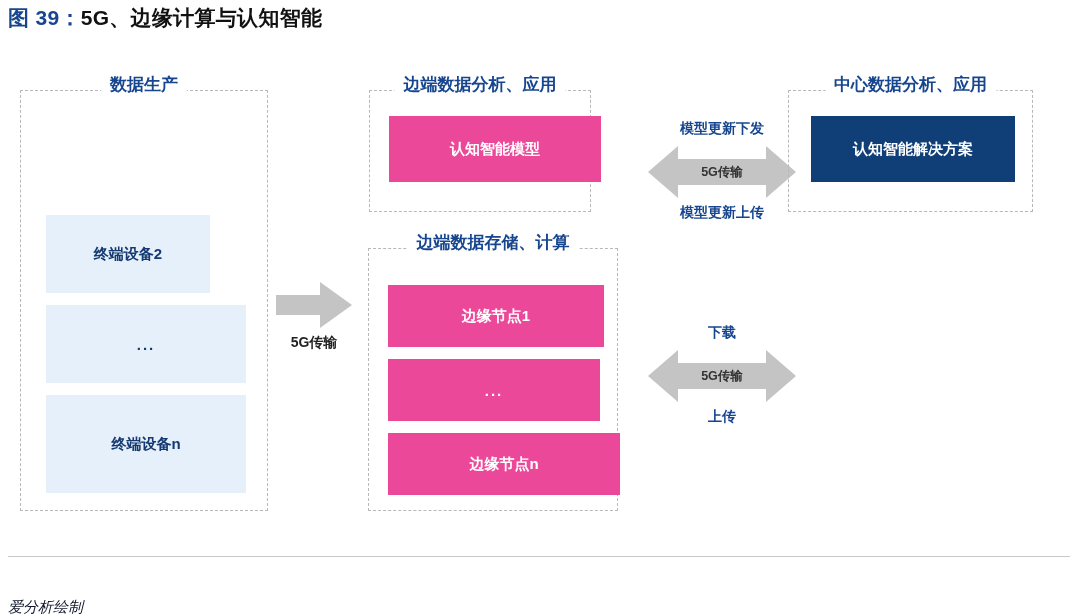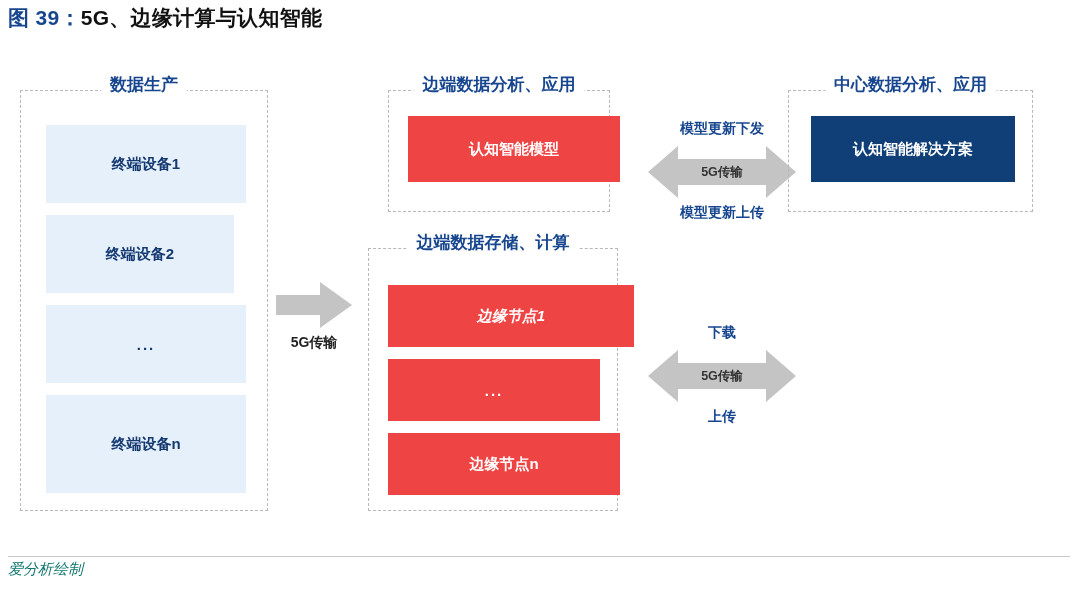--- a/index.html
+++ b/index.html
@@ -59,21 +59,21 @@
     justify-content: center;
     font-size: 15px;
     font-weight: bold;
     white-space: nowrap;
   }
   .box-pale {
     background: #e6f0fa;
     color: #153a72;
   }
   .box-bright {
-    background: #ef4444;
+    background: #ec4899;
     color: #ffffff;
   }
   .box-navy {
     background: #103f78;
     color: #ffffff;
   }
   .ellipsis {
     letter-spacing: 2px;
     font-size: 15px;
   }
@@ -114,72 +114,69 @@
     position: absolute;
     left: 8px;
     top: 556px;
     width: 1062px;
     height: 1px;
     background: #c9c9c9;
   }
   .source {
     position: absolute;
     left: 8px;
-    top: 560px;
+    top: 598px;
     font-size: 15px;
     font-style: italic;
-    color: #0f766e;
+    color: #0f172a;
     white-space: nowrap;
   }
 </style>
 </head>
 <body>
 
 <div id="stage">
 
   <div class="title-bar">
     <span class="fig-no">图 39：</span><span class="fig-txt">5G、边缘计算与认知智能</span>
   </div>
 
   <div class="panel" style="left:20px; top:90px; width:248px; height:421px;">
     <div class="panel-title">数据生产</div>
 
-    <div class="box box-pale" style="left:25px; top:34px; width:200px; height:78px;">
-      <span>终端设备1</span>
-    </div>
-    <div class="box box-pale" style="left:25px; top:124px; width:188px; height:78px;">
+    <div class="box box-pale" style="left:25px; top:124px; width:164px; height:78px;">
       <span>终端设备2</span>
     </div>
     <div class="box box-pale" style="left:25px; top:214px; width:200px; height:78px;">
       <span class="ellipsis">...</span>
     </div>
     <div class="box box-pale" style="left:25px; top:304px; width:200px; height:98px;">
       <span>终端设备n</span>
     </div>
   </div>
 
   <div class="arrow-wrap" style="left:276px; top:282px; width:76px; height:72px;">
     <svg width="76" height="46" viewBox="0 0 76 46">
       <polygon points="0,13 44,13 44,0 76,23 44,46 44,33 0,33" fill="#c4c4c4"></polygon>
     </svg>
     <div class="arrow-under-label" style="top:52px;">5G传输</div>
   </div>
 
-  <div class="panel" style="left:388px; top:90px; width:222px; height:122px;">
+  <div class="panel" style="left:369px; top:90px; width:222px; height:122px;">
     <div class="panel-title">边端数据分析、应用</div>
 
     <div class="box box-bright" style="left:19px; top:25px; width:212px; height:66px;">
       <span>认知智能模型</span>
     </div>
   </div>
 
   <div class="panel" style="left:368px; top:248px; width:250px; height:263px;">
     <div class="panel-title">边端数据存储、计算</div>
 
-    <div class="box box-bright" style="left:19px; top:36px; width:246px; height:62px;font-style:italic;">
+    <div class="box box-bright" style="left:19px; top:36px; width:216px; height:62px;">
       <span>边缘节点1</span>
     </div>
     <div class="box box-bright" style="left:19px; top:110px; width:212px; height:62px;">
       <span class="ellipsis">...</span>
     </div>
     <div class="box box-bright" style="left:19px; top:184px; width:232px; height:62px;">
       <span>边缘节点n</span>
     </div>
   </div>
 

